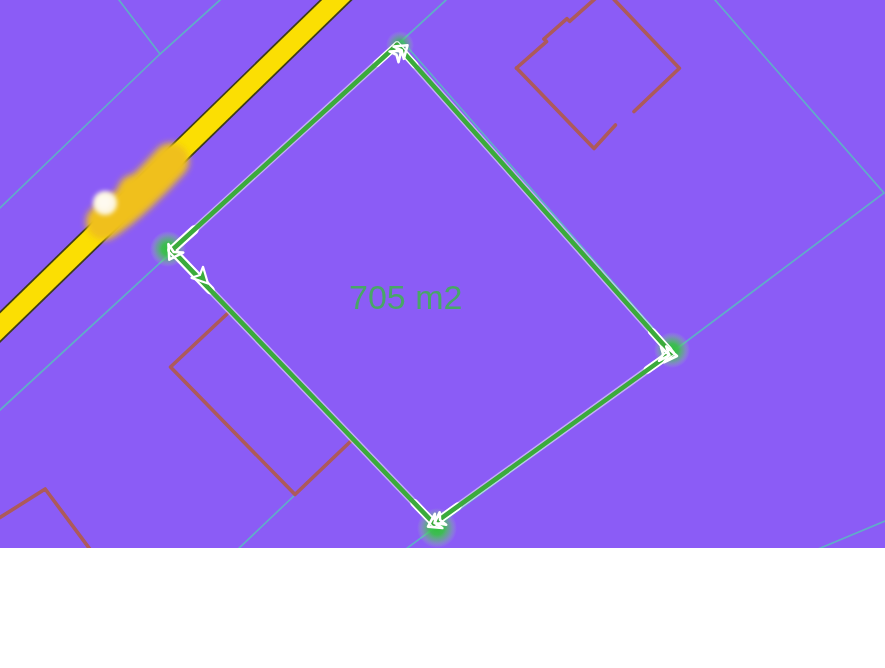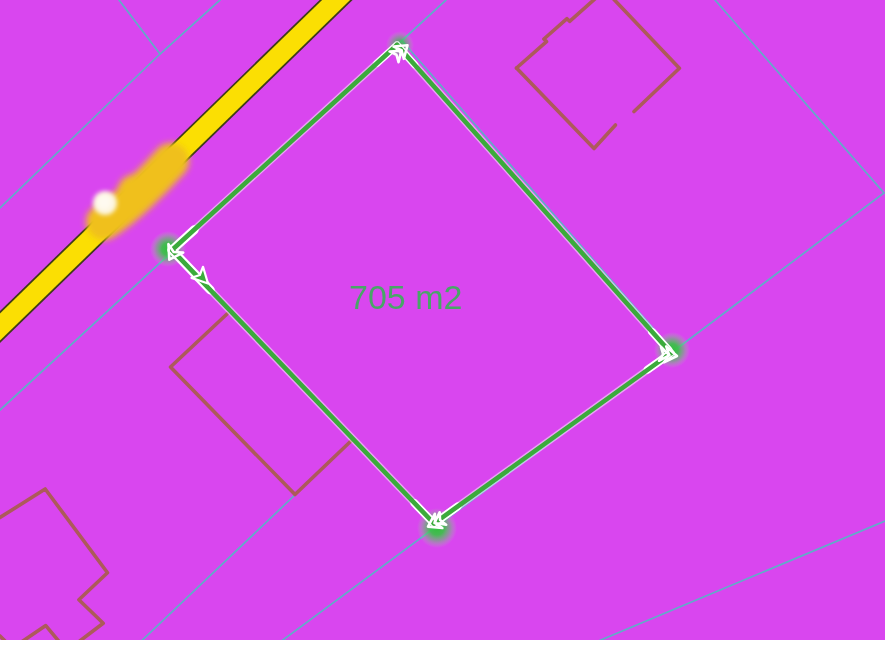--- a/index.html
+++ b/index.html
@@ -1,16 +1,16 @@
 <!DOCTYPE html>
 <html><head>
 <meta charset="utf-8">
 <style>
   html,body{margin:0;padding:0;background:#ffffff;}
-  #stage{position:relative;width:885px;height:640px;overflow:hidden;background:#d946ef;
+  #stage{position:relative;width:885px;height:548px;overflow:hidden;background:#8b5cf6;
          font-family:"Liberation Sans", sans-serif;}
   svg{position:absolute;left:0;top:0;}
 </style>
 </head>
 <body>
 <div id="stage">
 <svg width="885" height="668" viewBox="0 0 885 668">
   <defs>
     <radialGradient id="glow" cx="50%" cy="50%" r="50%">
       <stop offset="0%" stop-color="#2fc13c" stop-opacity="1"></stop>

